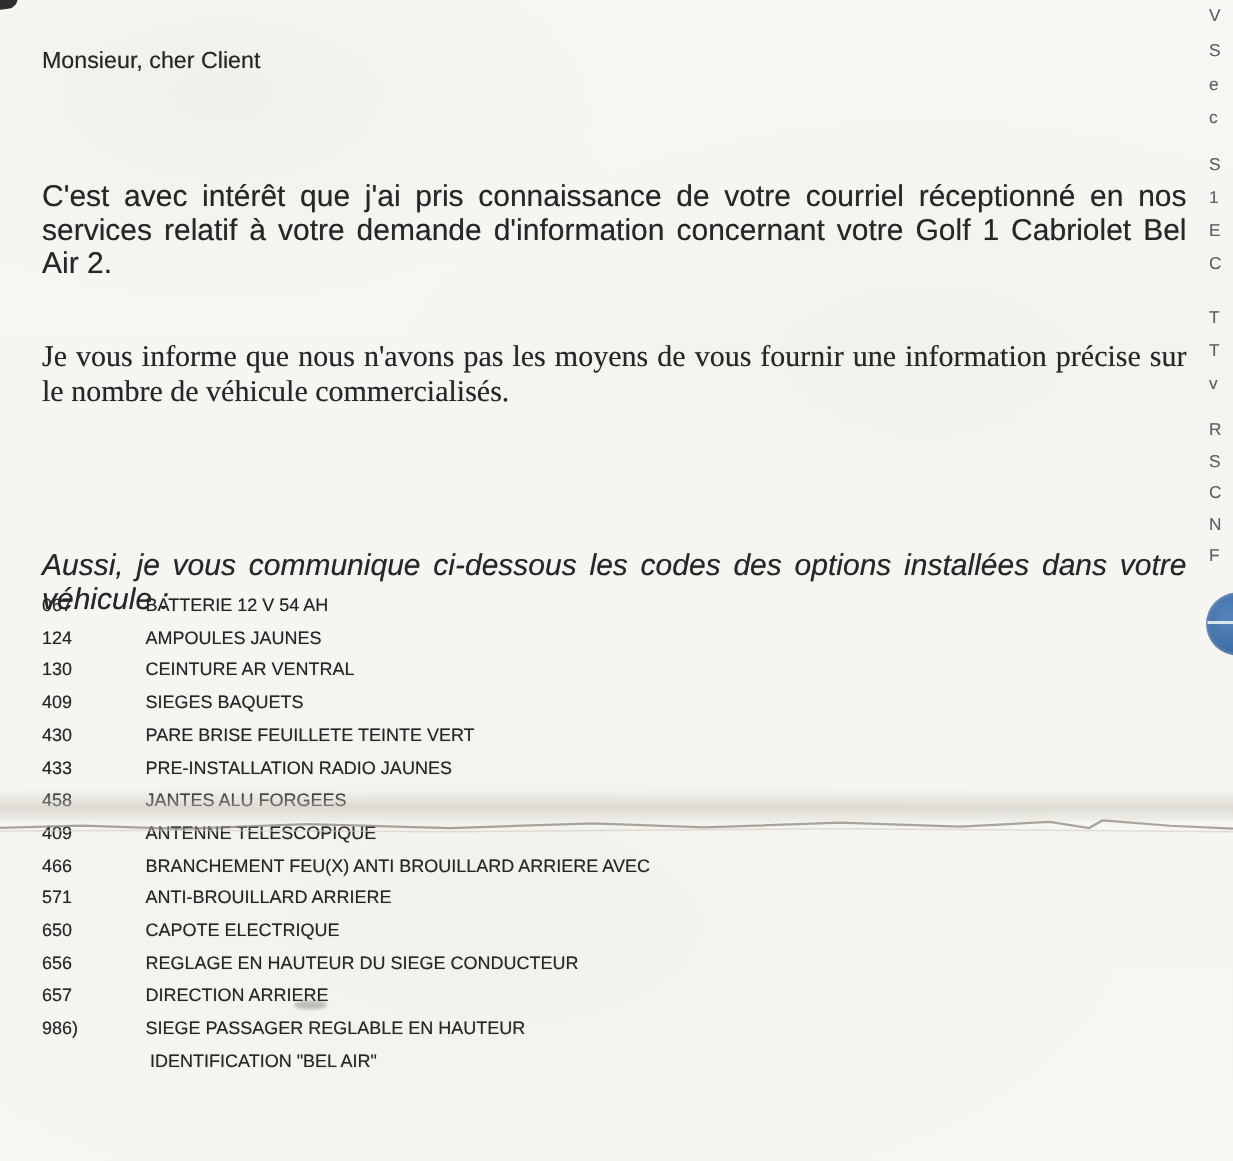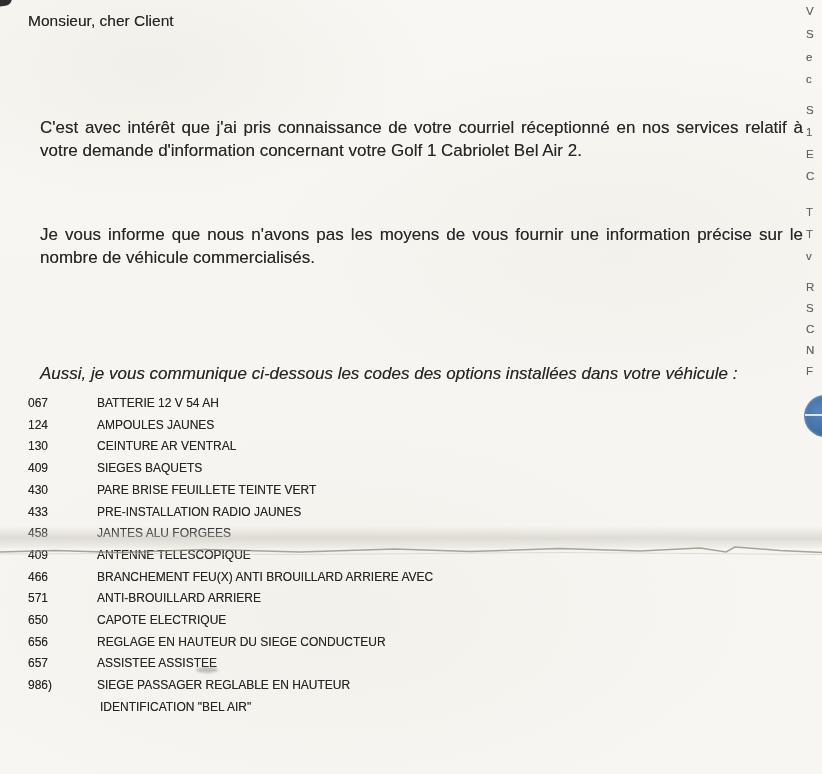--- a/index.html
+++ b/index.html
@@ -22,29 +22,29 @@
     position:absolute;left:-4px;top:-3px;width:16px;height:9px;
     background:#181818;border-radius:0 0 7px 1px;transform:rotate(-6deg);
     opacity:.9;
   }
   
   .txt{
     color:#262626;
     text-shadow:0 0 .5px rgba(45,45,45,.55);
   }
   .salutation{
-    position:absolute;left:28px;top:12px;font-size:15.5px;
+    position:absolute;left:28px;top:32px;font-size:15.5px;
   }
   .para{
-    position:absolute;left:40px;width:763px;
-    font-size:17px;line-height:22.6px;
+    position:absolute;left:28px;width:763px;
+    font-size:20px;line-height:22.6px;
     text-align:justify;
   }
   .p1{top:100px;}
-  .p2{top:207px;}
+  .p2{top:207px;font-family:Liberation Serif, serif;}
   .p3{top:277px;}
   .p4{top:346px;font-style:italic;}
   
   .options{
     position:absolute;left:28px;top:393px;width:700px;
     font-size:12px;line-height:21.7px;
   }
   .opt-row{display:flex;}
   .opt-code{width:69px;flex:0 0 69px;}
   .opt-label{flex:1;white-space:nowrap;}
@@ -136,21 +136,21 @@
     <div class="opt-row">
       <span class="opt-code txt">650</span>
       <span class="opt-label txt">CAPOTE ELECTRIQUE</span>
     </div>
     <div class="opt-row">
       <span class="opt-code txt">656</span>
       <span class="opt-label txt">REGLAGE EN HAUTEUR DU SIEGE CONDUCTEUR</span>
     </div>
     <div class="opt-row">
       <span class="opt-code txt">657</span>
-      <span class="opt-label txt">ASSISTEE ASSISTEE</span>
+      <span class="opt-label txt">DIRECTION ARRIERE</span>
     </div>
     <div class="opt-row">
       <span class="opt-code txt">986)</span>
       <span class="opt-label txt">SIEGE PASSAGER REGLABLE EN HAUTEUR</span>
     </div>
     <div class="opt-cont txt">IDENTIFICATION "BEL AIR"</div>
   </div>
 
   <div class="crease-band"></div>
   <svg class="crease-svg" width="822" height="14" viewBox="0 0 822 14">

